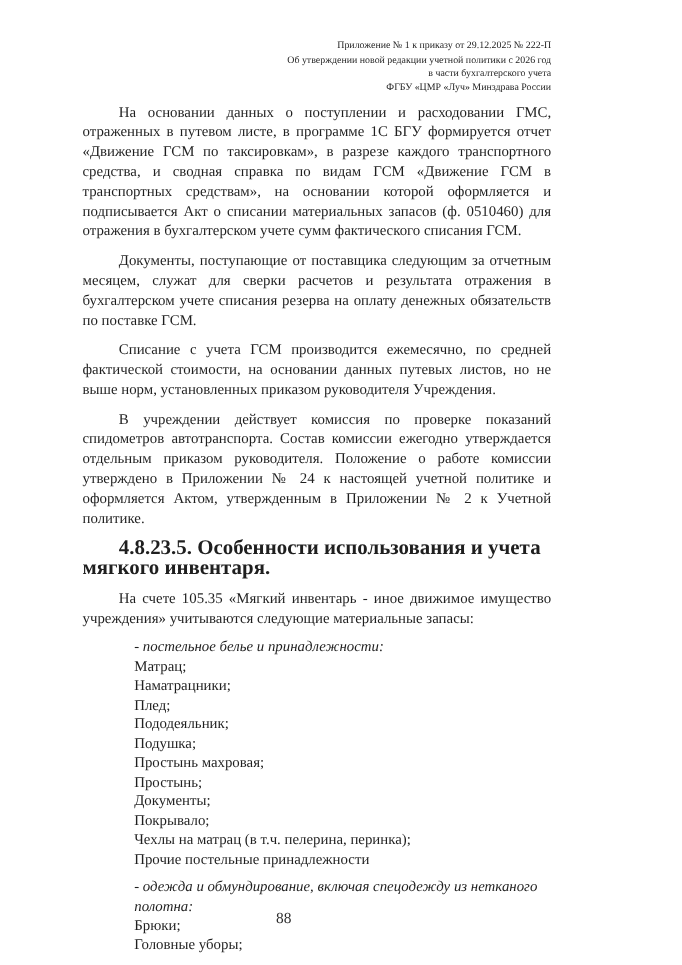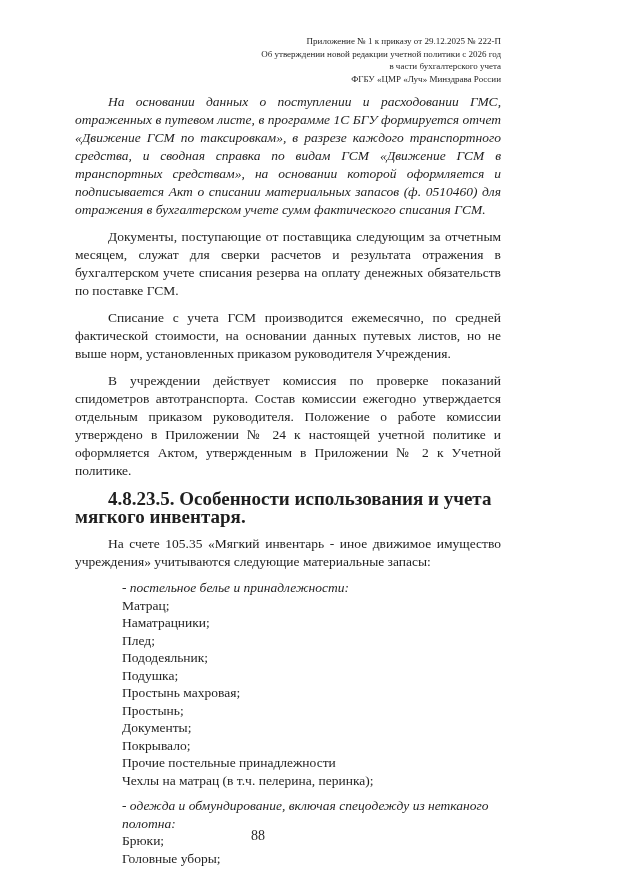--- a/index.html
+++ b/index.html
@@ -21,21 +21,21 @@
   .doc-header {
     text-align: right;
     font-size: 9px;
     line-height: 12.5px;
   }
   .doc-body {
     margin-top: 0;
     font-size: 13.5px;
     line-height: 18px;
   }
-  .paragraphs .para:first-child { margin-top: 8px; font-style: italic; }
+  .paragraphs .para:first-child { margin-top: 8px; }
   .para {
     text-align: justify;
     text-indent: 33px;
     margin: 9px 0 0 0;
   }
   .section-heading {
     font-weight: bold;
     text-indent: 33px;
     margin: 10px 0 0 0;
     font-size: 19px;
@@ -91,22 +91,22 @@
       <div>
           <div class="list-item">Матрац;</div>
           <div class="list-item">Наматрацники;</div>
           <div class="list-item">Плед;</div>
           <div class="list-item">Пододеяльник;</div>
           <div class="list-item">Подушка;</div>
           <div class="list-item">Простынь махровая;</div>
           <div class="list-item">Простынь;</div>
           <div class="list-item">Документы;</div>
           <div class="list-item">Покрывало;</div>
+          <div class="list-item">Чехлы на матрац (в т.ч. пелерина, перинка);</div>
           <div class="list-item">Прочие постельные принадлежности</div>
-          <div class="list-item">Чехлы на матрац (в т.ч. пелерина, перинка);</div>
         </div>
     </div>
 
     <div class="list-block">
       <div class="list-title">- одежда и обмундирование, включая спецодежду из нетканого полотна:</div>
       <div>
           <div class="list-item">Брюки;</div>
           <div class="list-item">Головные уборы;</div>
         </div>
     </div>

